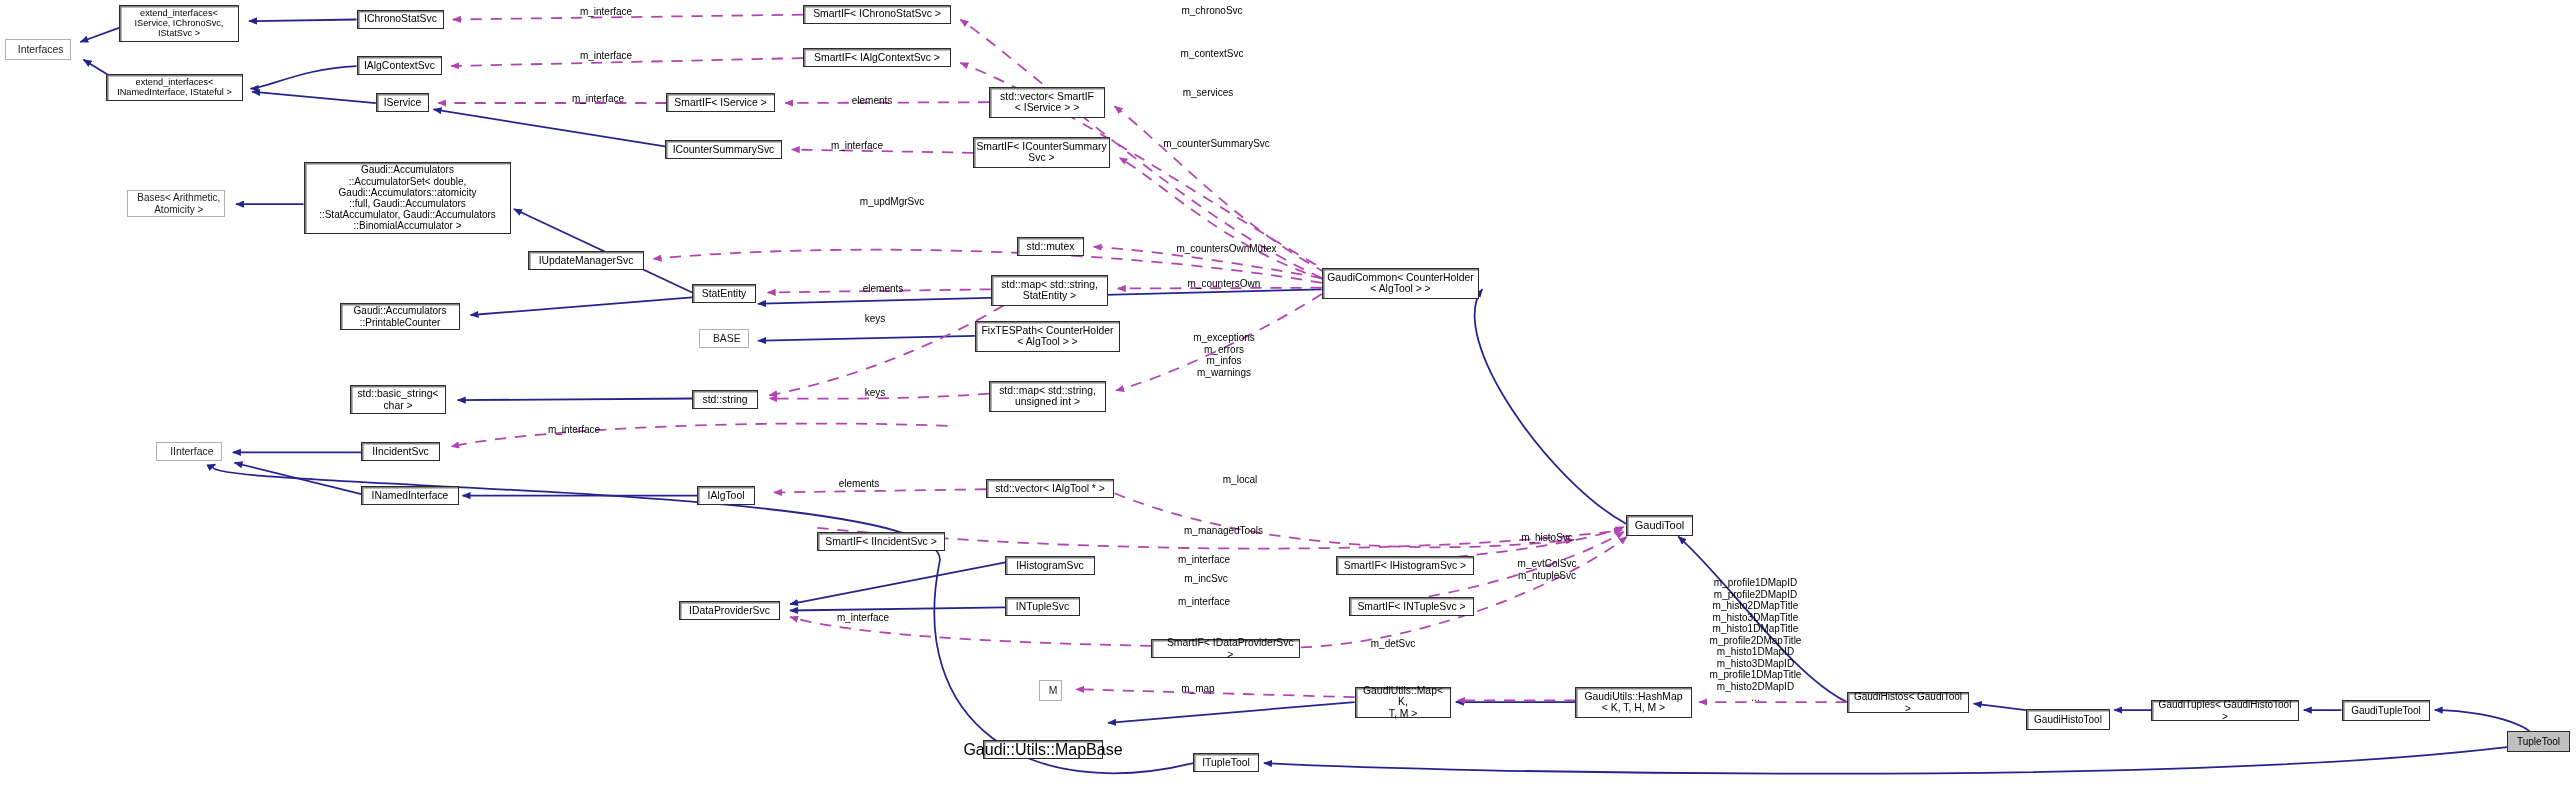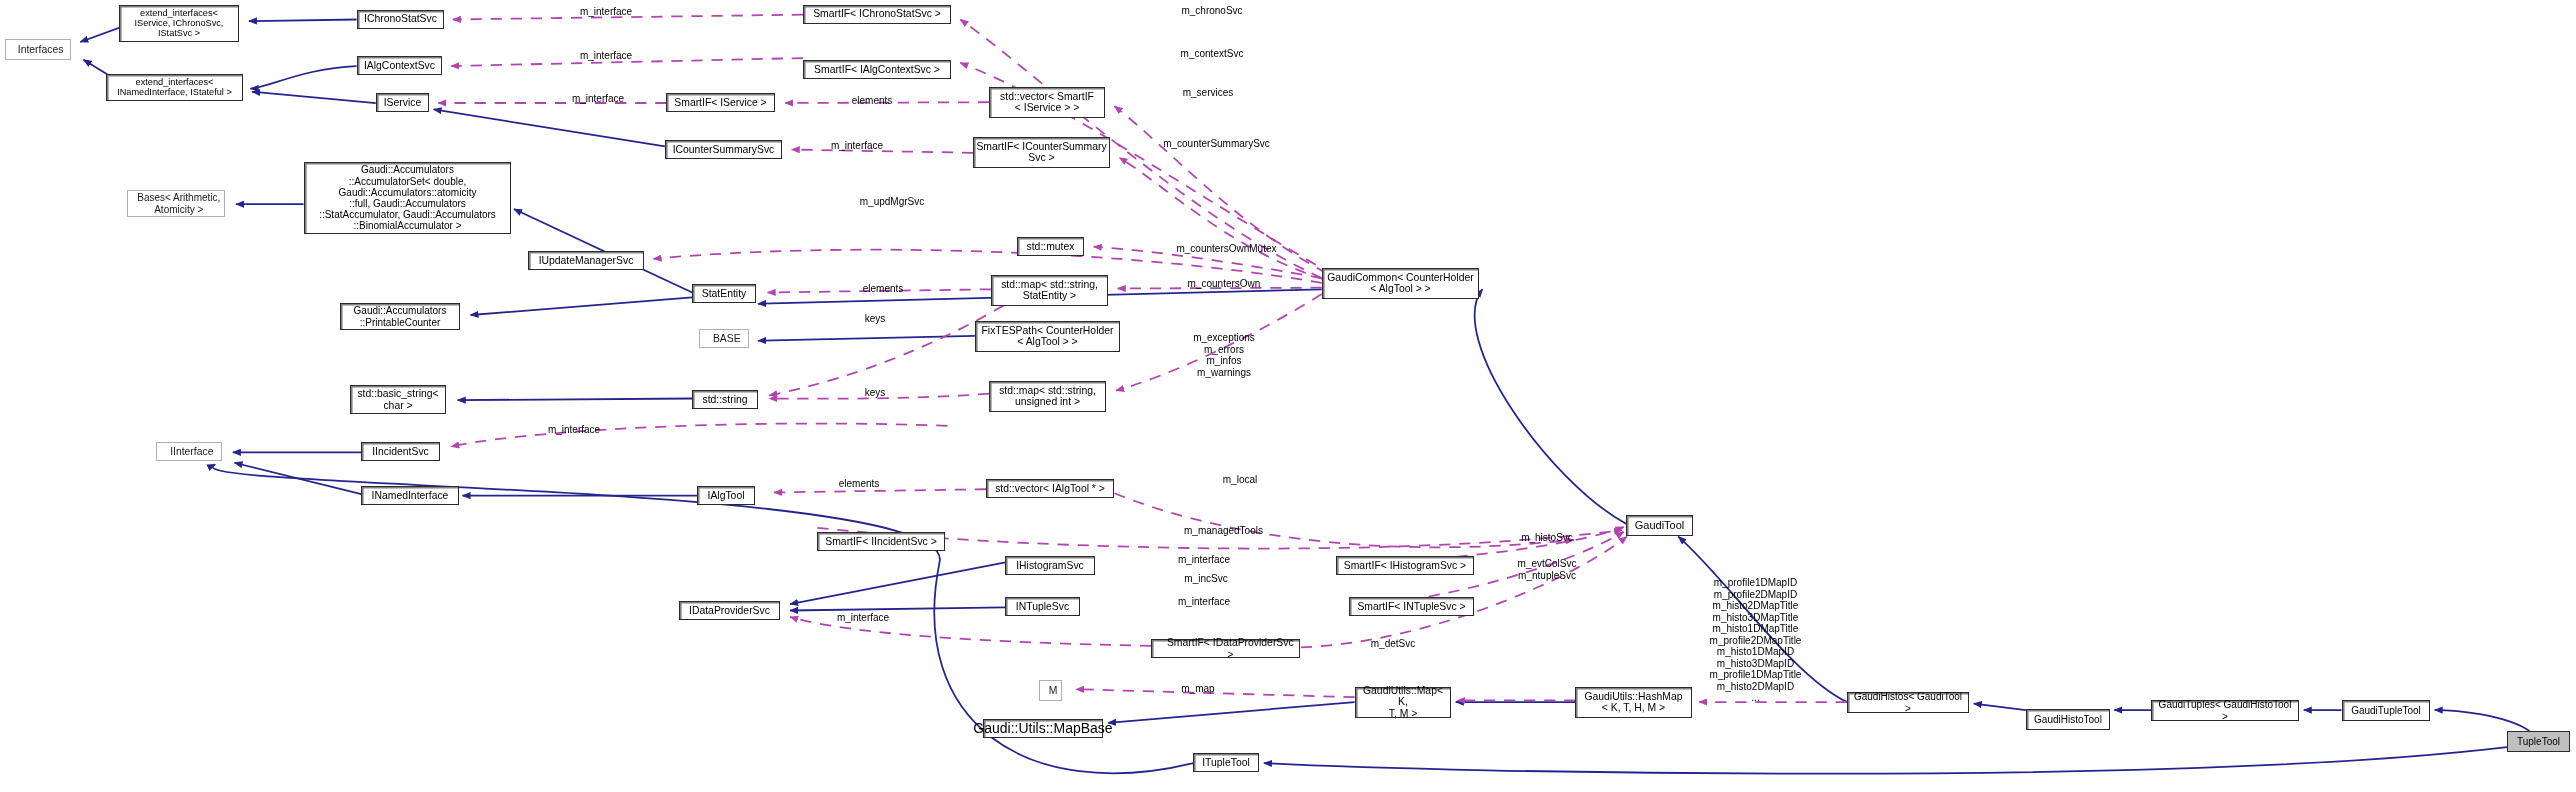--- a/index.html
+++ b/index.html
@@ -134,21 +134,21 @@
       <div class="node solid" style="left: 119px; top: 4.8px; width: 120px; height: 37px; font-size: 9.2px;">extend_interfaces&lt;
  IService, IChronoSvc,
  IStatSvc &gt;</div>
       <div class="node solid" style="left: 106px; top: 74px; width: 137px; height: 26.5px; font-size: 9.2px;">extend_interfaces&lt;
  INamedInterface, IStateful &gt;</div>
       <div class="node solid" style="left: 357px; top: 9.6px; width: 87px; height: 19px; font-size: 10.4px;">IChronoStatSvc</div>
       <div class="node solid" style="left: 357px; top: 56px; width: 85px; height: 19px; font-size: 10.4px;">IAlgContextSvc</div>
       <div class="node solid" style="left: 376px; top: 93px; width: 53px; height: 19px; font-size: 10.4px;">IService</div>
       <div class="node solid" style="left: 665px; top: 140px; width: 117px; height: 19px; font-size: 10.4px;">ICounterSummarySvc</div>
       <div class="node solid" style="left: 803px; top: 4.8px; width: 148px; height: 19px; font-size: 10.4px;">SmartIF&lt; IChronoStatSvc &gt;</div>
-      <div class="node solid" style="left: 803px; top: 48px; width: 148px; height: 19px; font-size: 10.4px; margin-top: 12px;">SmartIF&lt; IAlgContextSvc &gt;</div>
+      <div class="node solid" style="left: 803px; top: 48px; width: 148px; height: 19px; font-size: 10.4px;">SmartIF&lt; IAlgContextSvc &gt;</div>
       <div class="node solid" style="left: 666px; top: 93px; width: 109px; height: 19px; font-size: 10.4px;">SmartIF&lt; IService &gt;</div>
       <div class="node solid" style="left: 989px; top: 87px; width: 116px; height: 30.5px; font-size: 10.4px;">std::vector&lt; SmartIF
 &lt; IService &gt; &gt;</div>
       <div class="node solid" style="left: 973px; top: 137px; width: 137px; height: 30.5px; font-size: 10.4px;">SmartIF&lt; ICounterSummary
 Svc &gt;</div>
       <div class="node solid" style="left: 304px; top: 162px; width: 207px; height: 72px; font-size: 10px;">Gaudi::Accumulators
 ::AccumulatorSet&lt; double,
  Gaudi::Accumulators::atomicity
 ::full, Gaudi::Accumulators
 ::StatAccumulator, Gaudi::Accumulators
@@ -181,21 +181,21 @@
       <div class="node solid" style="left: 679px; top: 601px; width: 101px; height: 19px; font-size: 10.4px;">IDataProviderSvc</div>
       <div class="node solid" style="left: 1005px; top: 556px; width: 90px; height: 19px; font-size: 10.4px;">IHistogramSvc</div>
       <div class="node solid" style="left: 1005px; top: 597px; width: 75px; height: 19px; font-size: 10.4px;">INTupleSvc</div>
       <div class="node solid" style="left: 1336px; top: 556px; width: 138px; height: 19px; font-size: 10.4px;">SmartIF&lt; IHistogramSvc &gt;</div>
       <div class="node solid" style="left: 1349px; top: 597px; width: 125px; height: 19px; font-size: 10.4px;">SmartIF&lt; INTupleSvc &gt;</div>
       <div class="node solid" style="left: 1151px; top: 639px; width: 149px; height: 19px; font-size: 10.4px; padding-left: 12px;">SmartIF&lt; IDataProviderSvc &gt;</div>
       <div class="node solid" style="left: 1626px; top: 515px; width: 67px; height: 21px; font-size: 11px;">GaudiTool</div>
       <div class="node light" style="left: 1039px; top: 680px; width: 22.5px; height: 21px; font-size: 10.4px;">M</div>
       <div class="node solid" style="left: 1355px; top: 687px; width: 96px; height: 30.5px; font-size: 10.4px;">GaudiUtils::Map&lt; K,
  T, M &gt;</div>
-      <div class="node solid" style="left: 983px; top: 719px; width: 120px; height: 19px; font-size: 14px;">Gaudi::Utils::MapBase</div>
+      <div class="node solid" style="left: 983px; top: 740px; width: 120px; height: 19px; font-size: 16px;">Gaudi::Utils::MapBase</div>
       <div class="node solid" style="left: 1575px; top: 687px; width: 117px; height: 30.5px; font-size: 10.4px;">GaudiUtils::HashMap
 &lt; K, T, H, M &gt;</div>
       <div class="node solid" style="left: 1847px; top: 692px; width: 122px; height: 21px; font-size: 10px;">GaudiHistos&lt; GaudiTool &gt;</div>
       <div class="node solid" style="left: 2026px; top: 700px; width: 84px; height: 21px; font-size: 10px; margin-top: 9px;">GaudiHistoTool</div>
       <div class="node solid" style="left: 2151px; top: 700px; width: 148px; height: 21px; font-size: 10px;">GaudiTuples&lt; GaudiHistoTool &gt;</div>
       <div class="node solid" style="left: 2342px; top: 700px; width: 88px; height: 21px; font-size: 10px;">GaudiTupleTool</div>
       <div class="node current" style="left: 2507px; top: 731px; width: 63px; height: 21px; font-size: 10px;">TupleTool</div>
       <div class="node solid" style="left: 1193px; top: 753px; width: 66px; height: 19px; font-size: 10.4px;">ITupleTool</div>
     </div>
   <div id="labels-layer">

